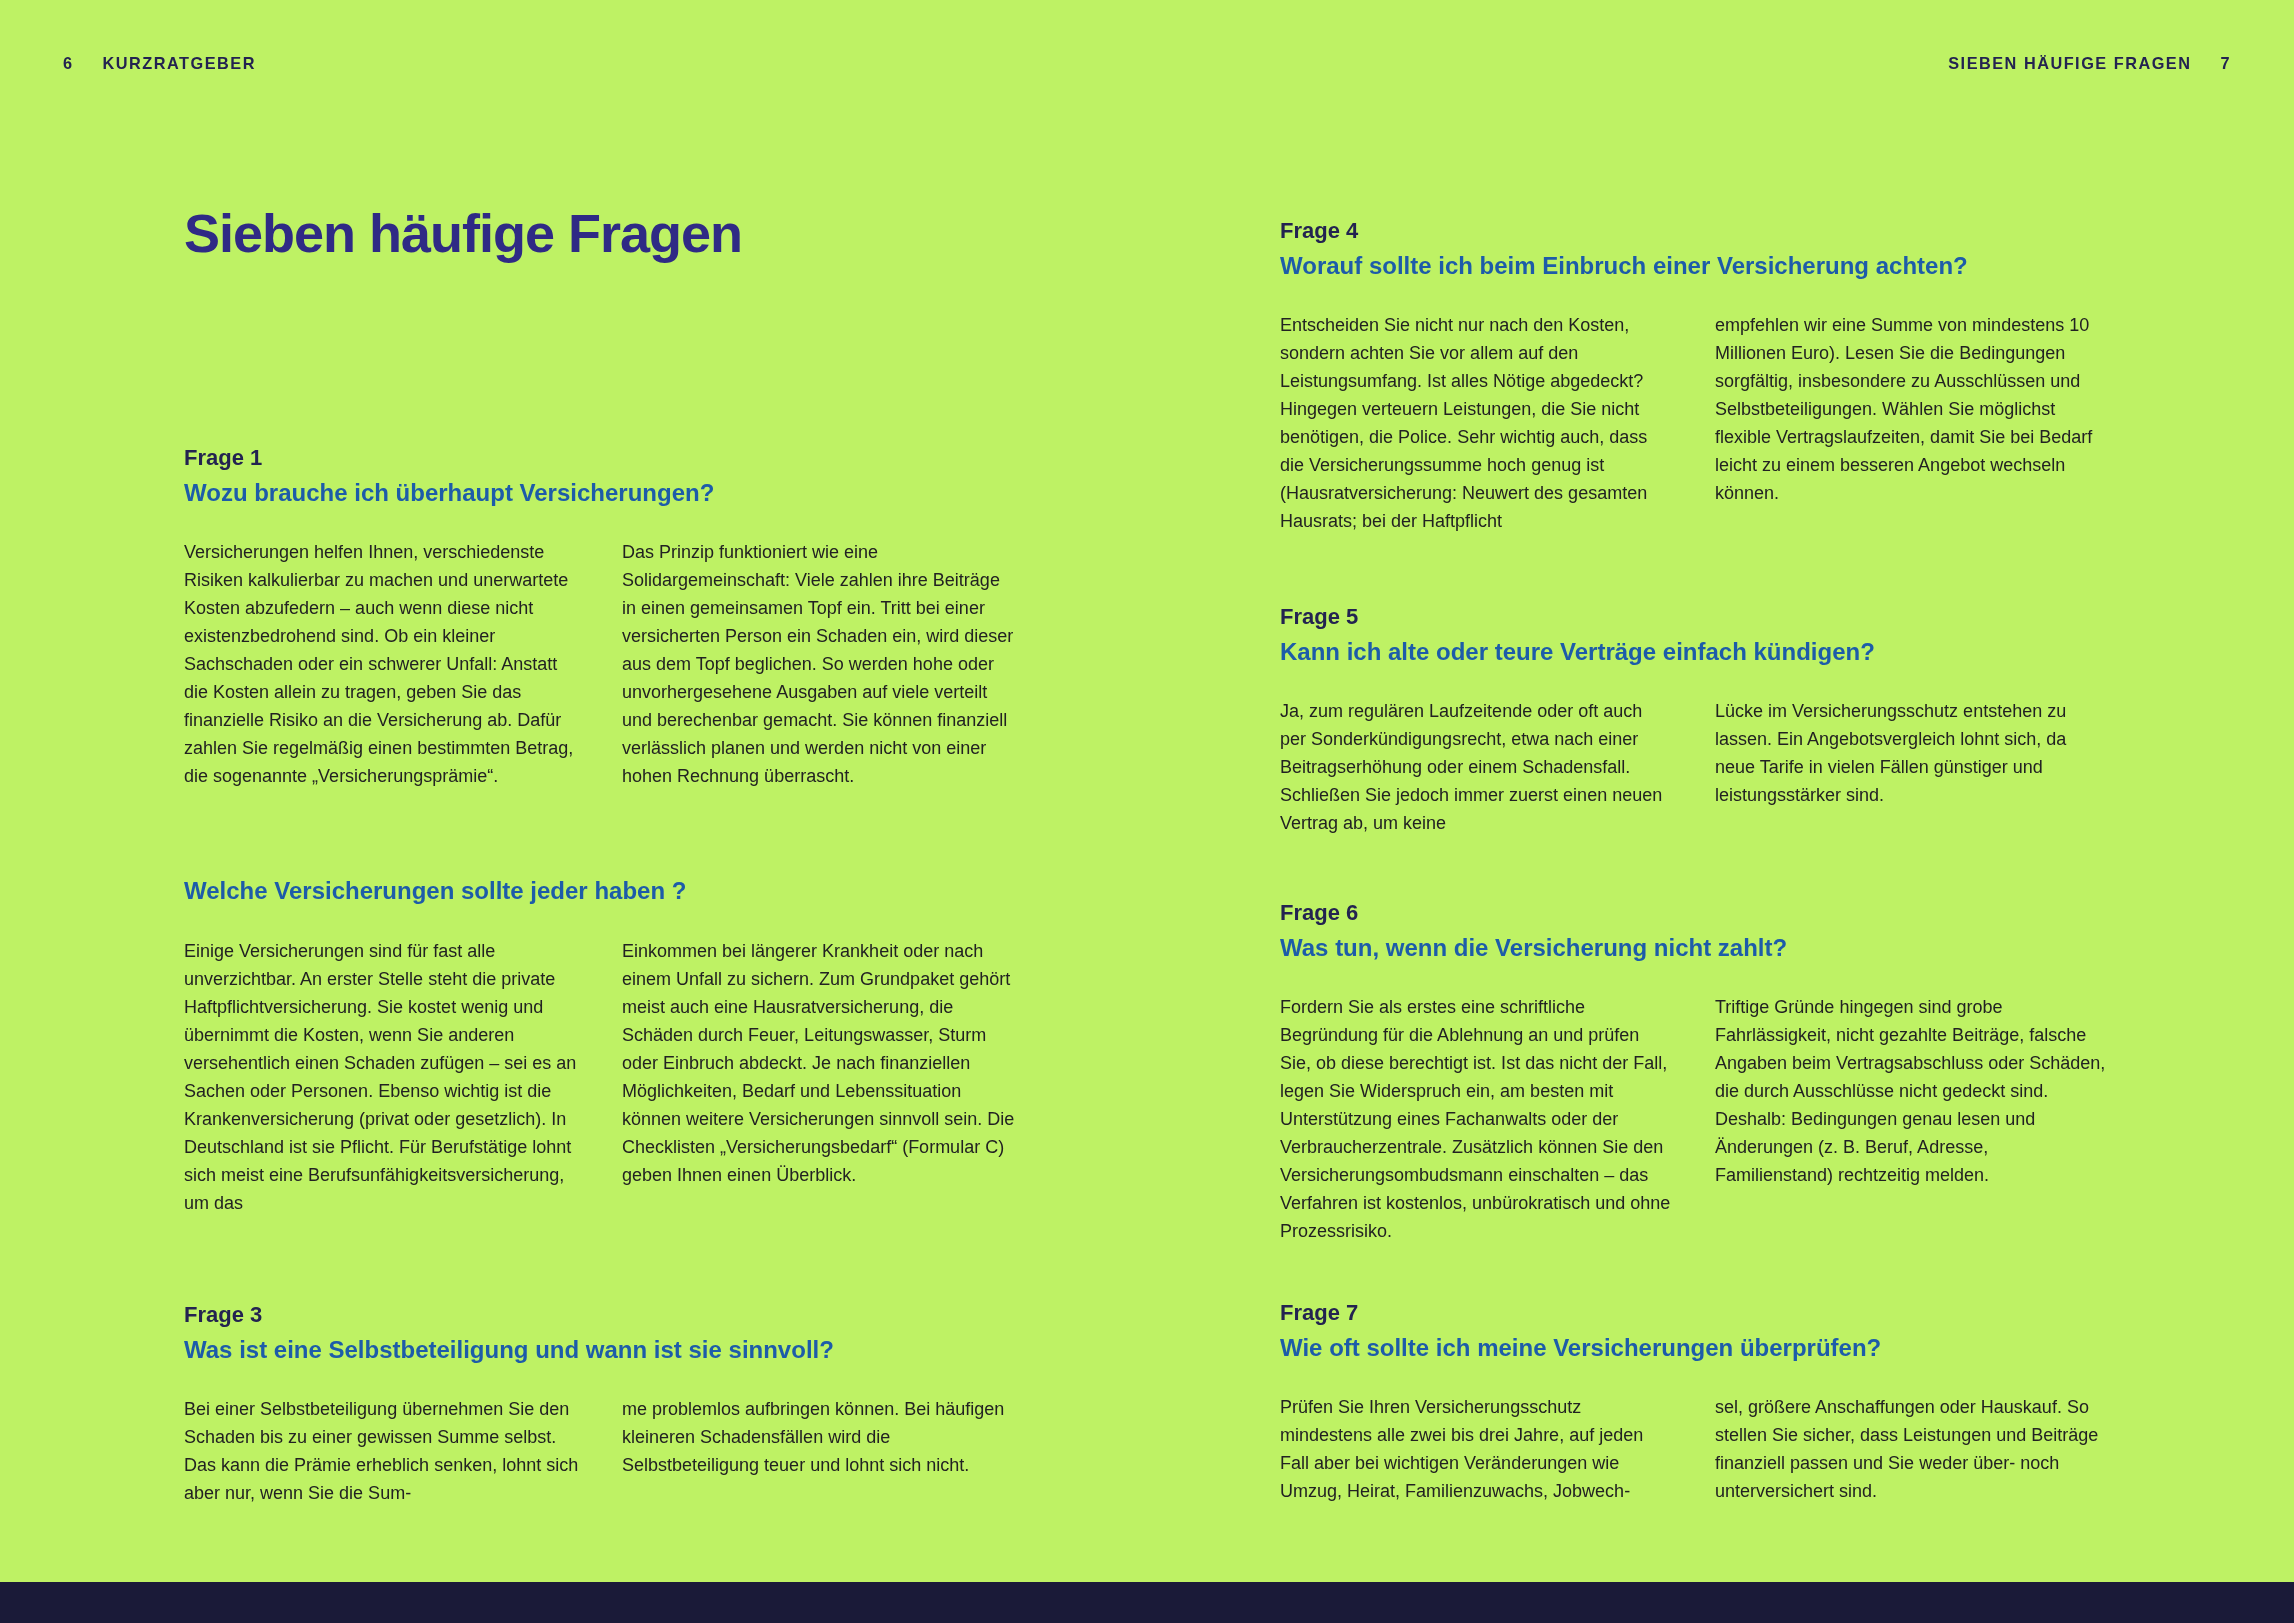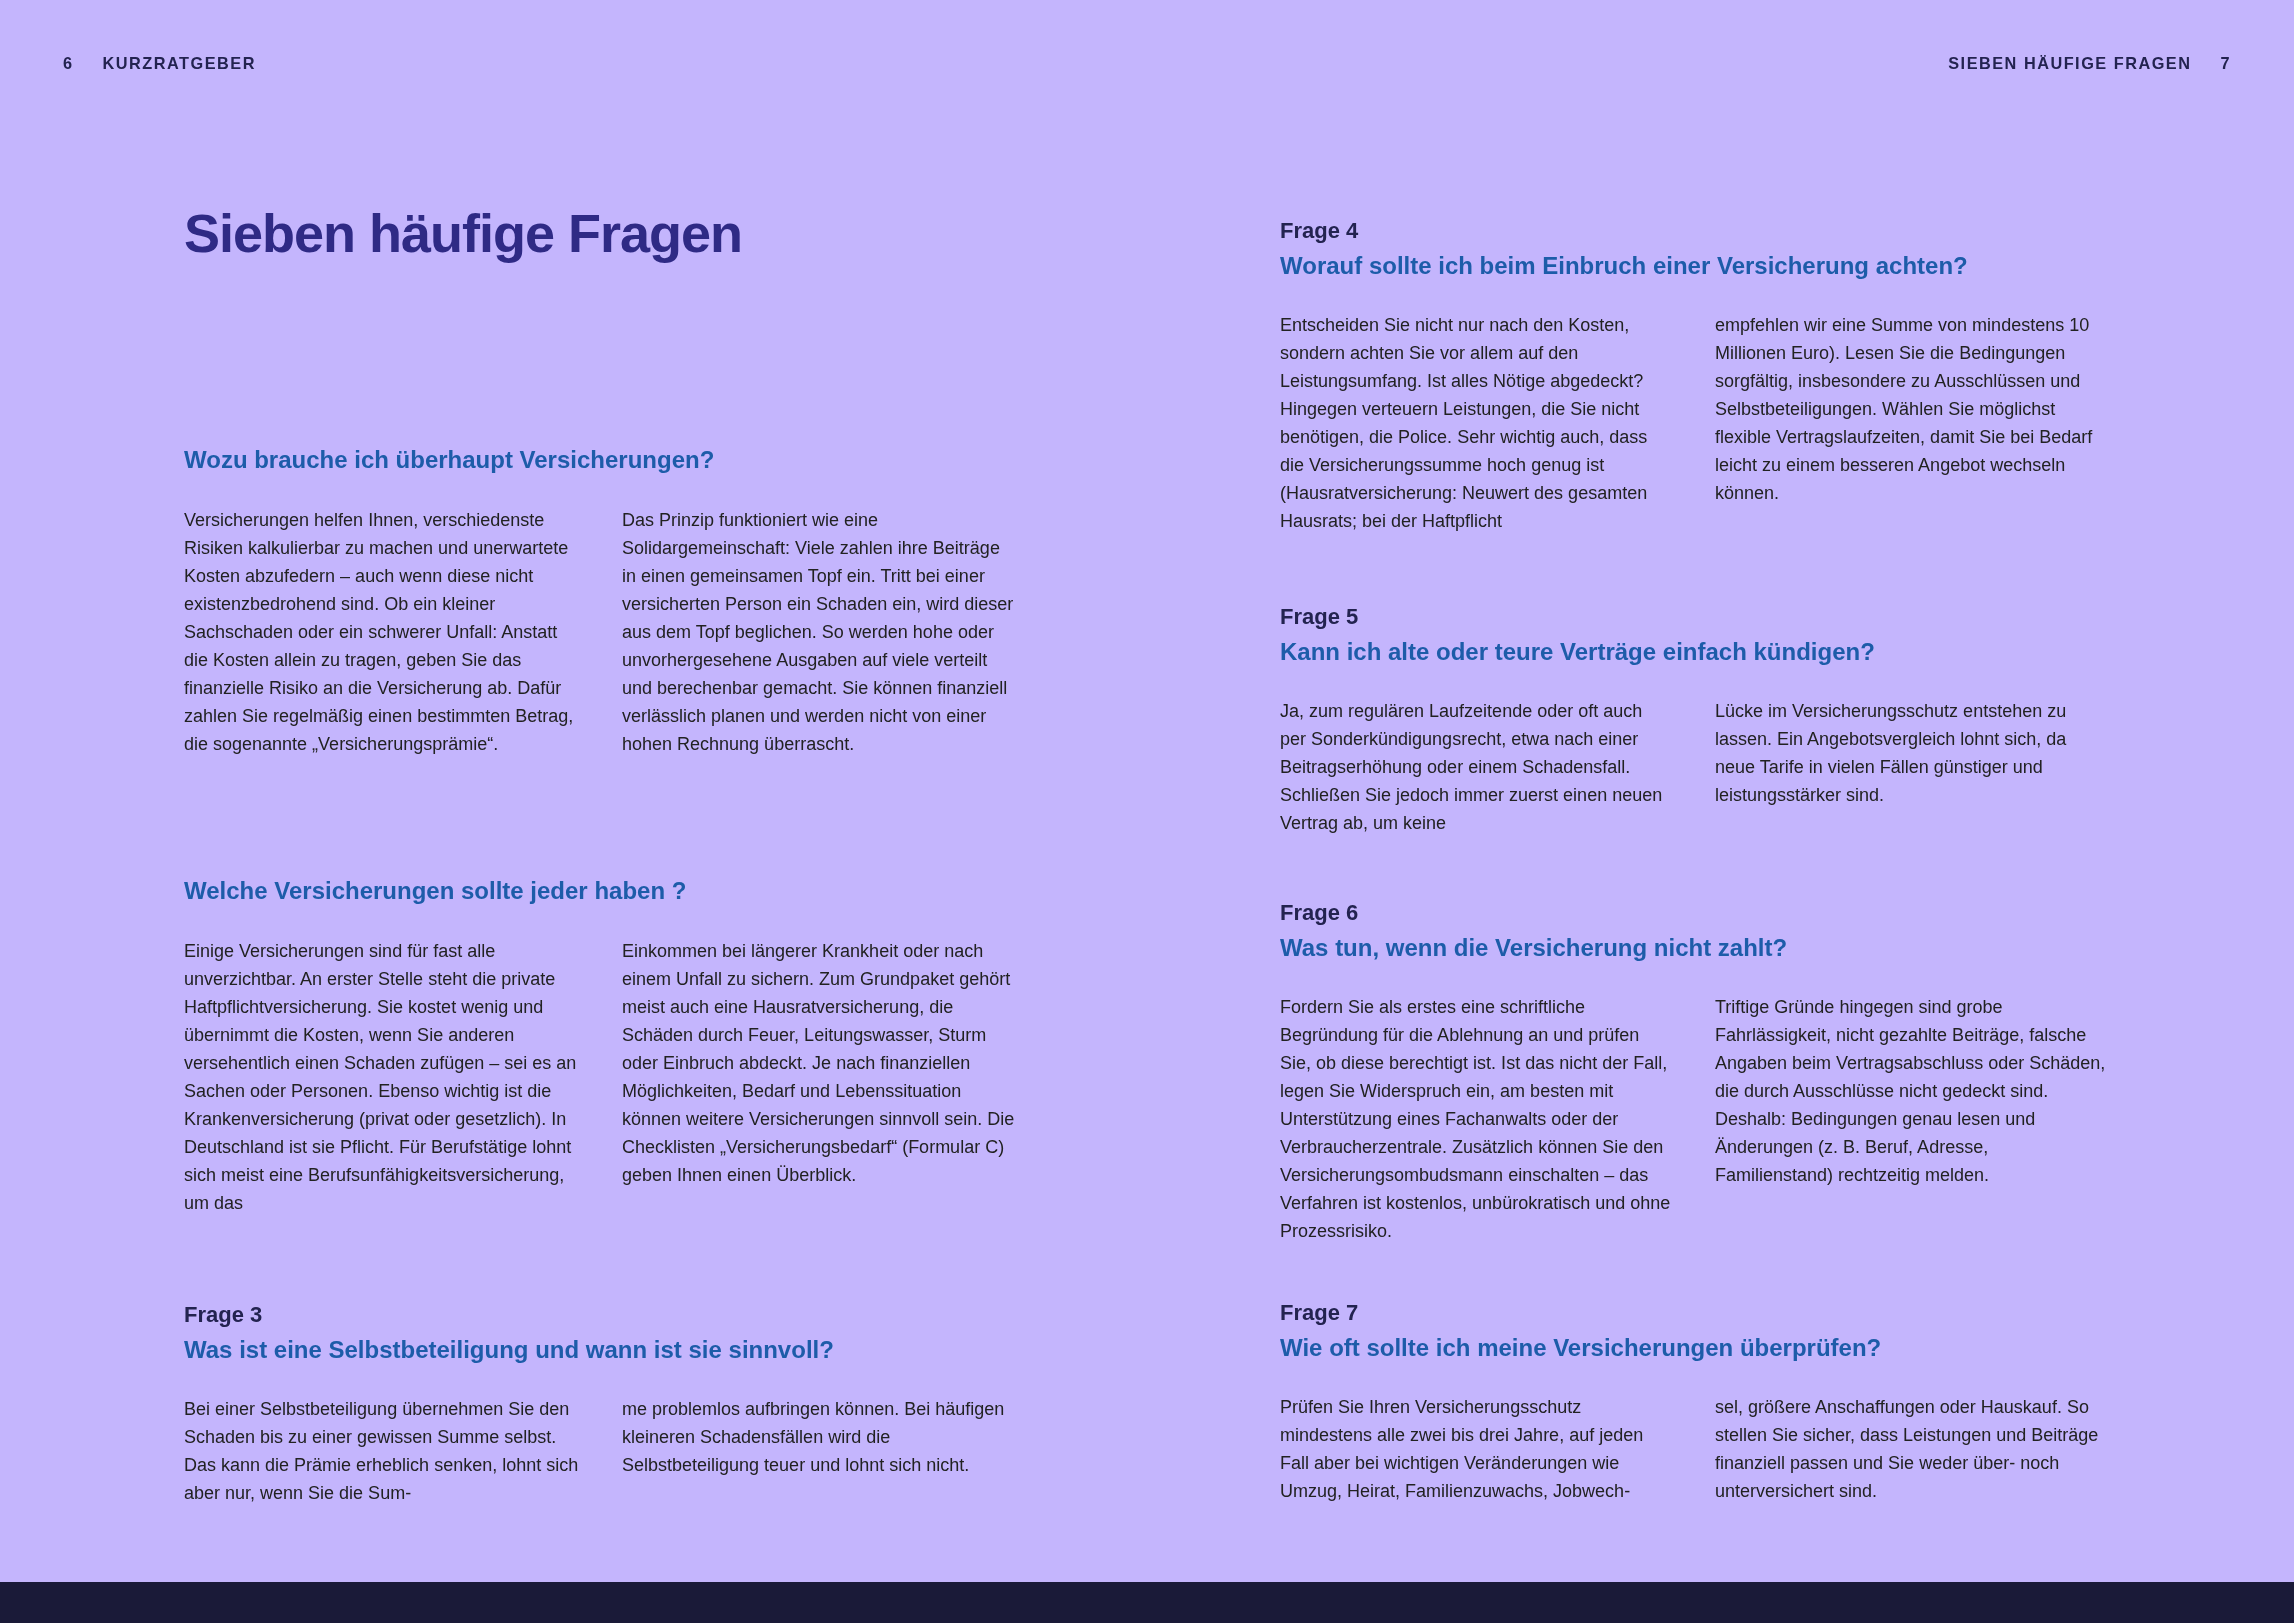--- a/index.html
+++ b/index.html
@@ -4,21 +4,21 @@
 <style>
   html, body {
     margin: 0;
     padding: 0;
     background: #ffffff;
   }
   .spread {
     position: relative;
     width: 2294px;
     height: 1623px;
-    background: #c4b5fd;
+    background: #bef264;
     font-family: "Liberation Sans", sans-serif;
     overflow: hidden;
   }
   
   .running-head {
     position: absolute;
     top: 54px;
     font-size: 16.3px;
     font-weight: bold;
     letter-spacing: 1.5px;
@@ -118,20 +118,21 @@
   <div class="running-head right">
     <span>SIEBEN HÄUFIGE FRAGEN</span><span class="pgnum">7</span>
   </div>
 
   <div class="page left">
 
     <h1 class="doc-title">Sieben häufige Fragen</h1>
 
 
     <div class="section" id="sec-1">
+      <h3 class="frage-label">Frage 1</h3>
       <h2 class="frage-question">Wozu brauche ich überhaupt Versicherungen?</h2>
       <div class="cols">
         <p class="col">Versicherungen helfen Ihnen, verschiedenste Risiken kalkulierbar zu machen und unerwartete Kosten abzufedern – auch wenn diese nicht existenzbedrohend sind. Ob ein kleiner Sachschaden oder ein schwerer Unfall: Anstatt die Kosten allein zu tragen, geben Sie das finanzielle Risiko an die Versicherung ab. Dafür zahlen Sie regelmäßig einen bestimmten Betrag, die sogenannte „Versicherungsprämie“.</p>
         <p class="col">Das Prinzip funktioniert wie eine Solidargemeinschaft: Viele zahlen ihre Beiträge in einen gemeinsamen Topf ein. Tritt bei einer versicherten Person ein Schaden ein, wird dieser aus dem Topf beglichen. So werden hohe oder unvorhergesehene Ausgaben auf viele verteilt und berechenbar gemacht. Sie können finanziell verlässlich planen und werden nicht von einer hohen Rechnung überrascht.</p>
       </div>
     </div>
 
     <div class="section" id="sec-2">
       <h2 class="frage-question">Welche Versicherungen sollte jeder haben ?</h2>
       <div class="cols">

